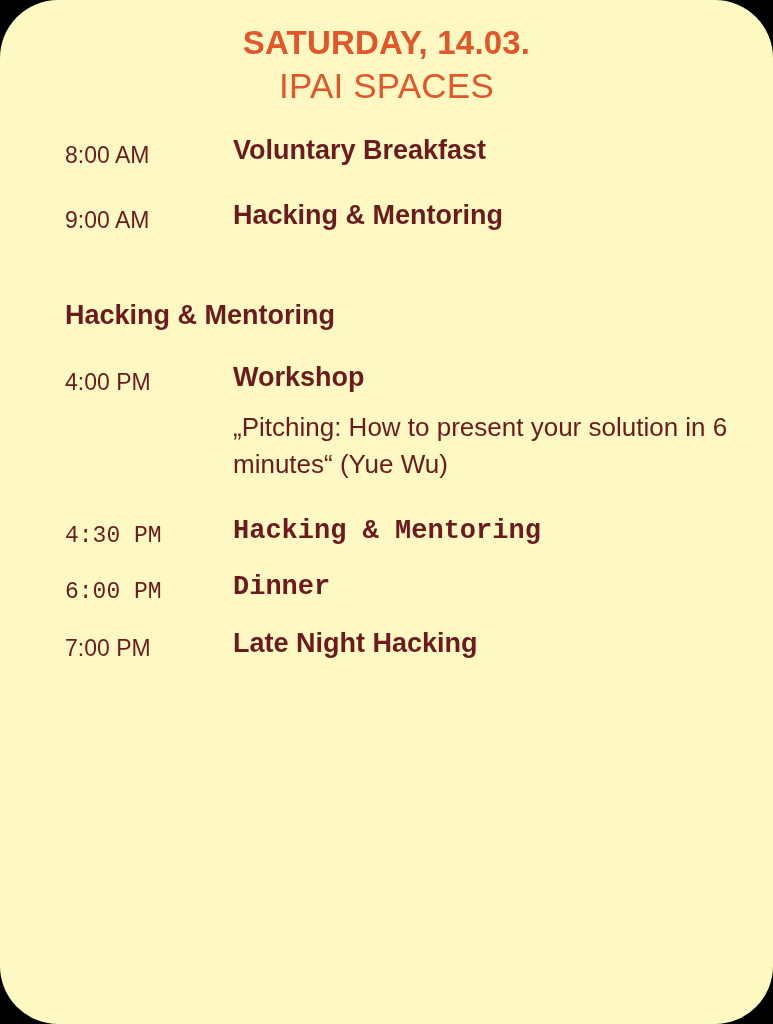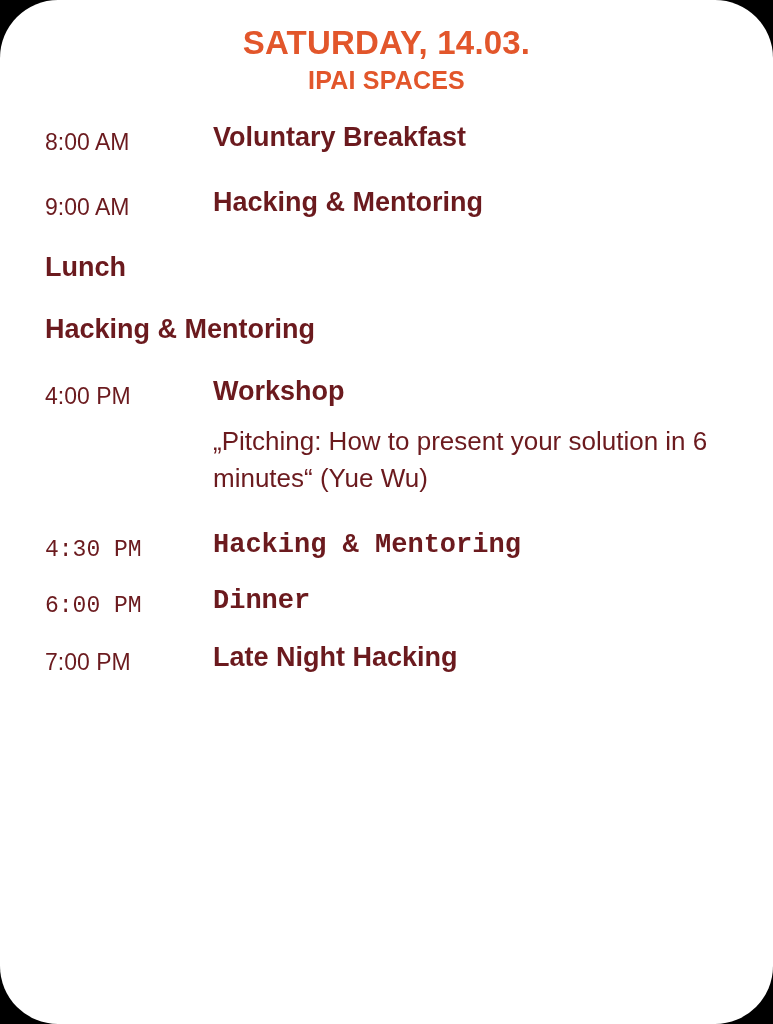--- a/index.html
+++ b/index.html
@@ -12,53 +12,54 @@
     height: 1024px;
     overflow: hidden;
     font-family: "Liberation Sans", sans-serif;
   }
 
   .card {
     position: relative;
     box-sizing: border-box;
     width: 773px;
     height: 1024px;
-    background: #ffffff;
+    background: #fef9c3;
     border-radius: 58px;
     overflow: hidden;
     padding: 0;
   }
 
   
   .header {
     text-align: center;
     padding-top: 22px;
   }
   .header-line1 {
     color: #E2562B;
     font-size: 33px;
     font-weight: bold;
     letter-spacing: 0.2px;
     line-height: 1.28;
     white-space: nowrap;
   }
   .header-line2 {
     color: #E2562B;
-    font-size: 25px;
-    font-weight: bold;
+    font-size: 35px;
+    font-weight: normal;
     letter-spacing: 0.2px;
     line-height: 1.28;
     white-space: nowrap;
   }
 
   
   .schedule {
     margin-top: 28px;
     padding-left: 45px;
     padding-right: 30px;
+    margin-left: 20px;
   }
 
   .row {
     display: flex;
     align-items: flex-start;
     margin-bottom: 35px;
   }
   .row:last-child { margin-bottom: 0; }
 
   .row-time {
@@ -118,24 +119,20 @@
 
     <div class="row">
       <div class="row-time">9:00 AM</div>
       <div class="row-body">
         <div class="row-title">Hacking &amp; Mentoring</div>
 
       </div>
     </div>
 
     <div class="row">
-      <div class="row-body">
-        <div class="row-title">Lunch</div>
-
-      </div>
     </div>
 
     <div class="row">
       <div class="row-body">
         <div class="row-title">Hacking &amp; Mentoring</div>
 
       </div>
     </div>
 
     <div class="row">

